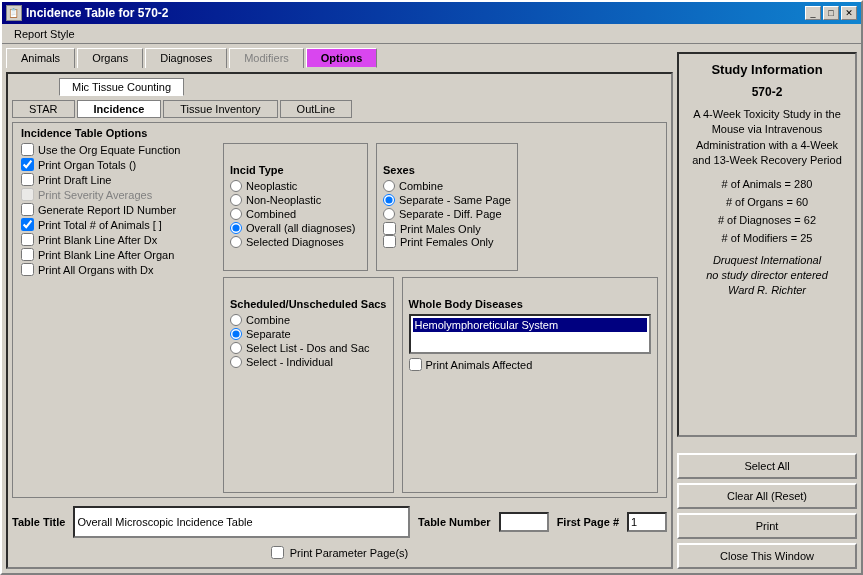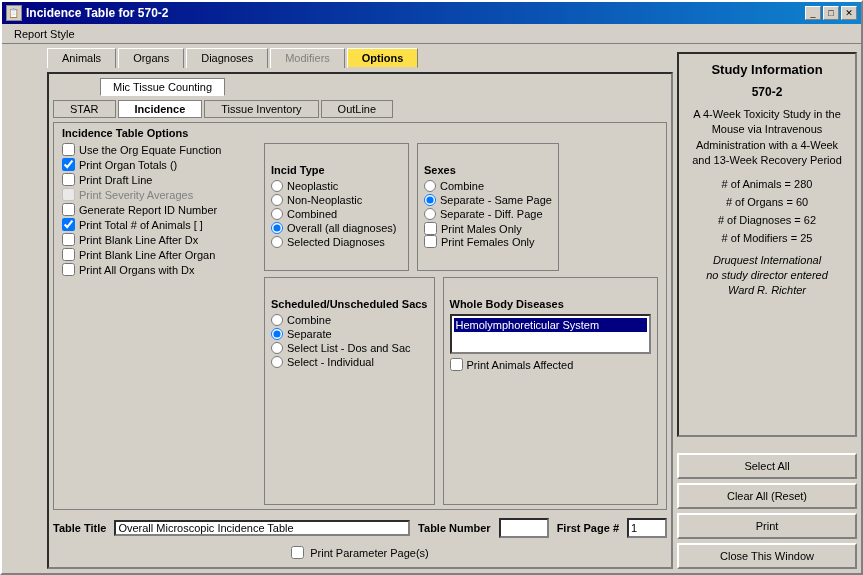--- a/index.html
+++ b/index.html
@@ -88,21 +88,20 @@
       font-size: 11px;
       cursor: pointer;
     }
 
     .main-content {
       display: flex;
       flex: 1;
       padding: 4px;
       gap: 4px;
       overflow: hidden;
-      margin-left: 41px;
     }
 
     
     .left-panel {
       flex: 1;
       display: flex;
       flex-direction: column;
       gap: 4px;
     }
 
@@ -118,21 +117,21 @@
       background: #d4d0c8;
       border: 1px solid #808080;
       border-bottom: none;
       cursor: pointer;
       font-size: 11px;
       border-top: 1px solid #ffffff;
       border-left: 1px solid #ffffff;
     }
 
     .tab.active {
-      background: #fde047;
+      background: #d946ef;
       font-weight: bold;
       border-bottom: 1px solid #d4d0c8;
       z-index: 1;
     }
 
     .tab.disabled {
       color: #808080;
     }
 
     
@@ -260,21 +259,21 @@
     }
 
     .table-title-label {
       font-weight: bold;
       font-size: 11px;
       white-space: nowrap;
     }
 
     .table-title-input {
       flex: 1;
-      height: 16px;
+      height: 32px;
       border: 2px inset #808080;
       background: white;
       font-size: 11px;
       padding: 0 2px;
     }
 
     .table-number-label {
       font-weight: bold;
       font-size: 11px;
       white-space: nowrap;

